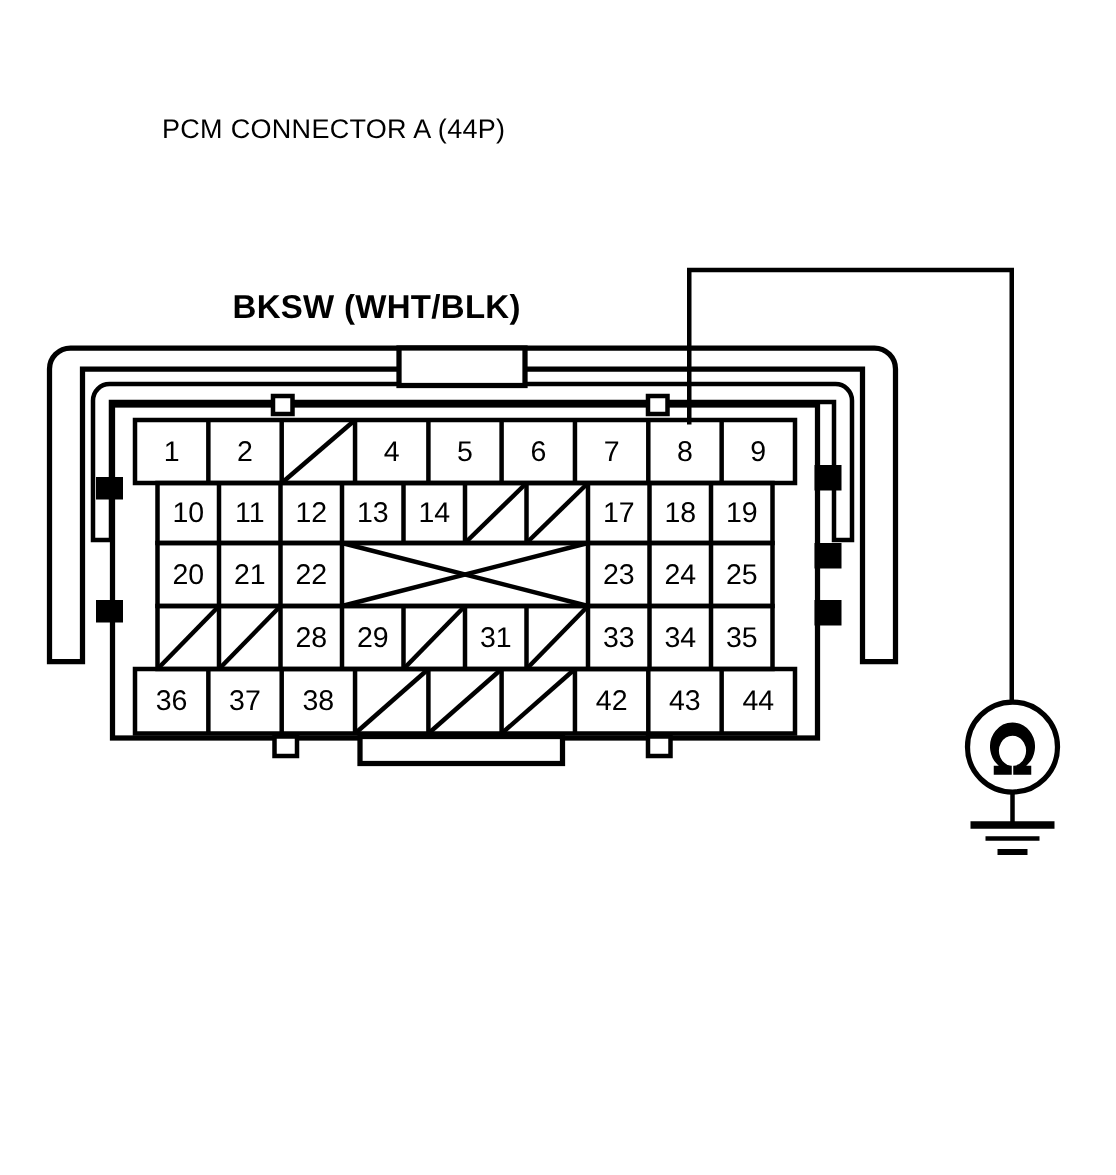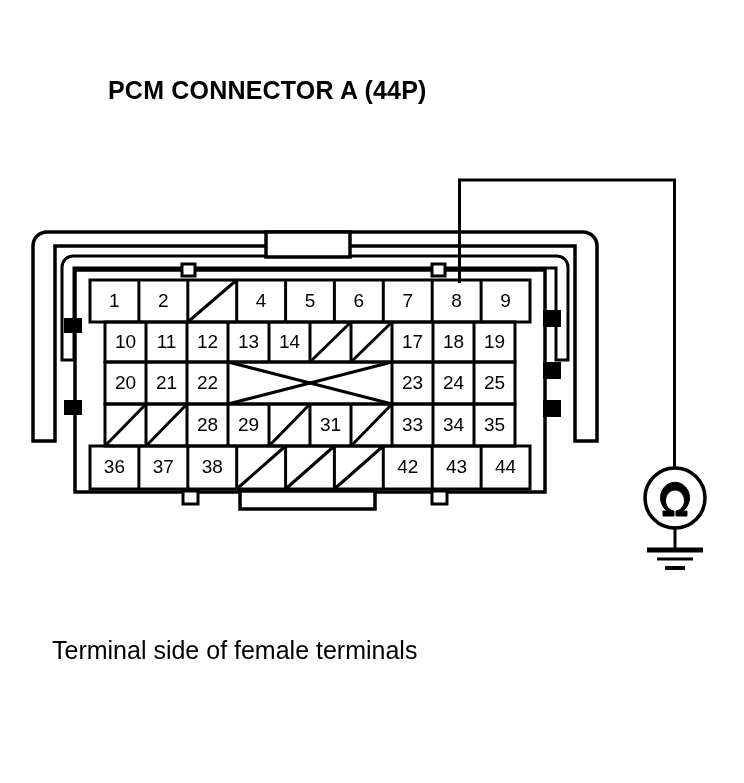--- a/index.html
+++ b/index.html
@@ -18,22 +18,22 @@
   #stage {
     position: absolute;
     left: 0; top: 0;
     width: 744px;
     height: 783px;
   }
   .title {
     position: absolute;
     left: 108px;
     top: 76px;
-    font-size: 25px;
-    font-weight: bold;
+    font-size: 18px;
+    font-weight: normal;
     letter-spacing: 0.2px;
     white-space: nowrap;
     text-align: right;
   }
   .wire-label {
     position: absolute;
     left: 155px;
     top: 192px;
     font-size: 22px;
     font-weight: bold;
@@ -77,20 +77,21 @@
     dominant-baseline: middle;
     fill: #000000;
   }
 </style>
 </head>
 <body>
 
 <div id="stage">
 
   <div class="title">PCM CONNECTOR A (44P)</div>
+  <div class="wire-label">BKSW (WHT/BLK)</div>
 
   <svg class="diagram" viewBox="0 0 744 783">
 
     <g>
 
       <path d="M 458 180 L 676 180" stroke="#000" stroke-width="3" fill="none"></path>
 
       <path d="M 459.5 180 L 459.5 283" stroke="#000" stroke-width="3" fill="none"></path>
 
       <path d="M 674.5 180 L 674.5 468" stroke="#000" stroke-width="3" fill="none"></path>
@@ -258,15 +259,14 @@
       <text class="pin-num" x="114.4" y="468">36</text>
       <text class="pin-num" x="163.3" y="468">37</text>
       <text class="pin-num" x="212.2" y="468">38</text>
       <text class="pin-num" x="407.8" y="468">42</text>
       <text class="pin-num" x="456.6" y="468">43</text>
       <text class="pin-num" x="505.5" y="468">44</text>
     </g>
 
   </svg>
 
-  <div class="caption">Terminal side of female terminals</div>
 
 </div>
 
 </body></html>

